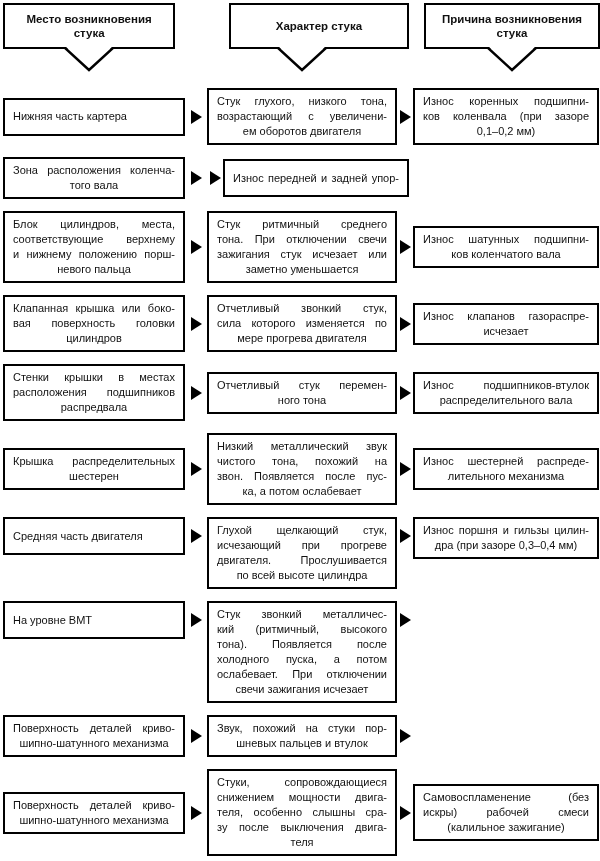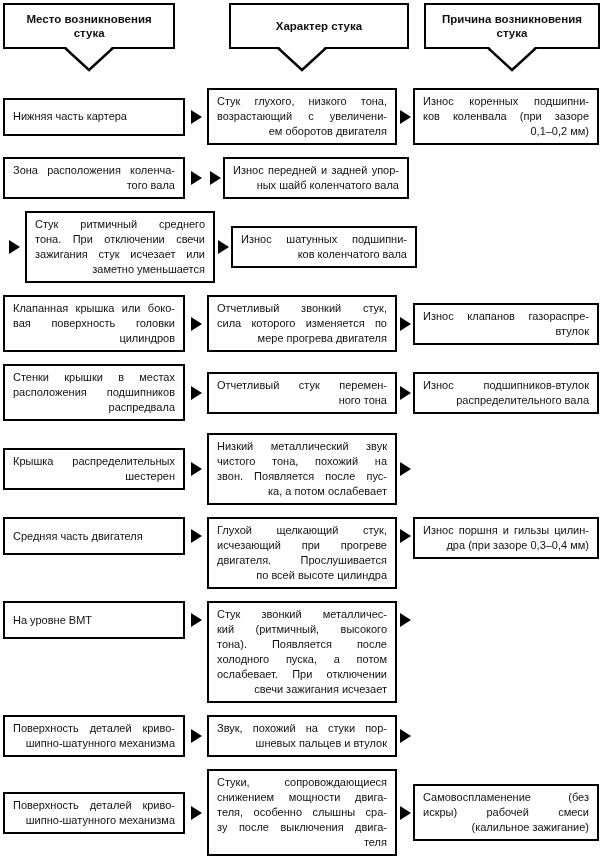--- a/index.html
+++ b/index.html
@@ -74,21 +74,21 @@
     background: #fff;
     min-height: 38px;
     padding: 4px 8px;
     display: flex;
     flex-direction: column;
     justify-content: center;
     font-size: 11px;
     line-height: 15px;
   }
   .line.j    { text-align: justify; text-align-last: justify; }
-  .line.last { text-align: right; }
+  .line.last { text-align: center; }
   .line.center { text-align: left; }
 
   .arrow {
     width: 0;
     height: 0;
     border-top: 7px solid transparent;
     border-bottom: 7px solid transparent;
     border-left: 11px solid #000;
   }
 </style>
@@ -151,24 +151,29 @@
           <div class="line last">того вала</div>
         </div>
         <div class="gapcell g1">
           <div class="arrow"></div>
         </div>
         <div class="gapcell g2">
           <div class="arrow"></div>
         </div>
         <div class="box c3">
           <div class="line j">Износ передней и задней упор-</div>
-          <div class="line last">ных шайб коленчатого вала</div>
-        </div>
-      </div>
-      <div class="row">
+        </div>
+      </div>
+      <div class="row">
+        <div class="box c1">
+          <div class="line j">Блок цилиндров, места,</div>
+          <div class="line j">соответствующие верхнему</div>
+          <div class="line j">и нижнему положению порш-</div>
+          <div class="line last">невого пальца</div>
+        </div>
         <div class="gapcell g1">
           <div class="arrow"></div>
         </div>
         <div class="box c2">
           <div class="line j">Стук ритмичный среднего</div>
           <div class="line j">тона. При отключении свечи</div>
           <div class="line j">зажигания стук исчезает или</div>
           <div class="line last">заметно уменьшается</div>
         </div>
         <div class="gapcell g2">
@@ -191,21 +196,21 @@
         <div class="box c2">
           <div class="line j">Отчетливый звонкий стук,</div>
           <div class="line j">сила которого изменяется по</div>
           <div class="line last">мере прогрева двигателя</div>
         </div>
         <div class="gapcell g2">
           <div class="arrow"></div>
         </div>
         <div class="box c3">
           <div class="line j">Износ клапанов газораспре-</div>
-          <div class="line last">втулок</div>
+          <div class="line last">исчезает</div>
         </div>
       </div>
       <div class="row">
         <div class="box c1">
           <div class="line j">Стенки крышки в местах</div>
           <div class="line j">расположения подшипников</div>
           <div class="line last">распредвала</div>
         </div>
         <div class="gapcell g1">
           <div class="arrow"></div>
@@ -231,20 +236,24 @@
           <div class="arrow"></div>
         </div>
         <div class="box c2">
           <div class="line j">Низкий металлический звук</div>
           <div class="line j">чистого тона, похожий на</div>
           <div class="line j">звон. Появляется после пус-</div>
           <div class="line last">ка, а потом ослабевает</div>
         </div>
         <div class="gapcell g2">
           <div class="arrow"></div>
+        </div>
+        <div class="box c3">
+          <div class="line j">Износ шестерней распреде-</div>
+          <div class="line last">лительного механизма</div>
         </div>
       </div>
       <div class="row row-top">
         <div class="box c1">
           <div class="line center">Средняя часть двигателя</div>
         </div>
         <div class="gapcell g1">
           <div class="arrow"></div>
         </div>
         <div class="box c2">

